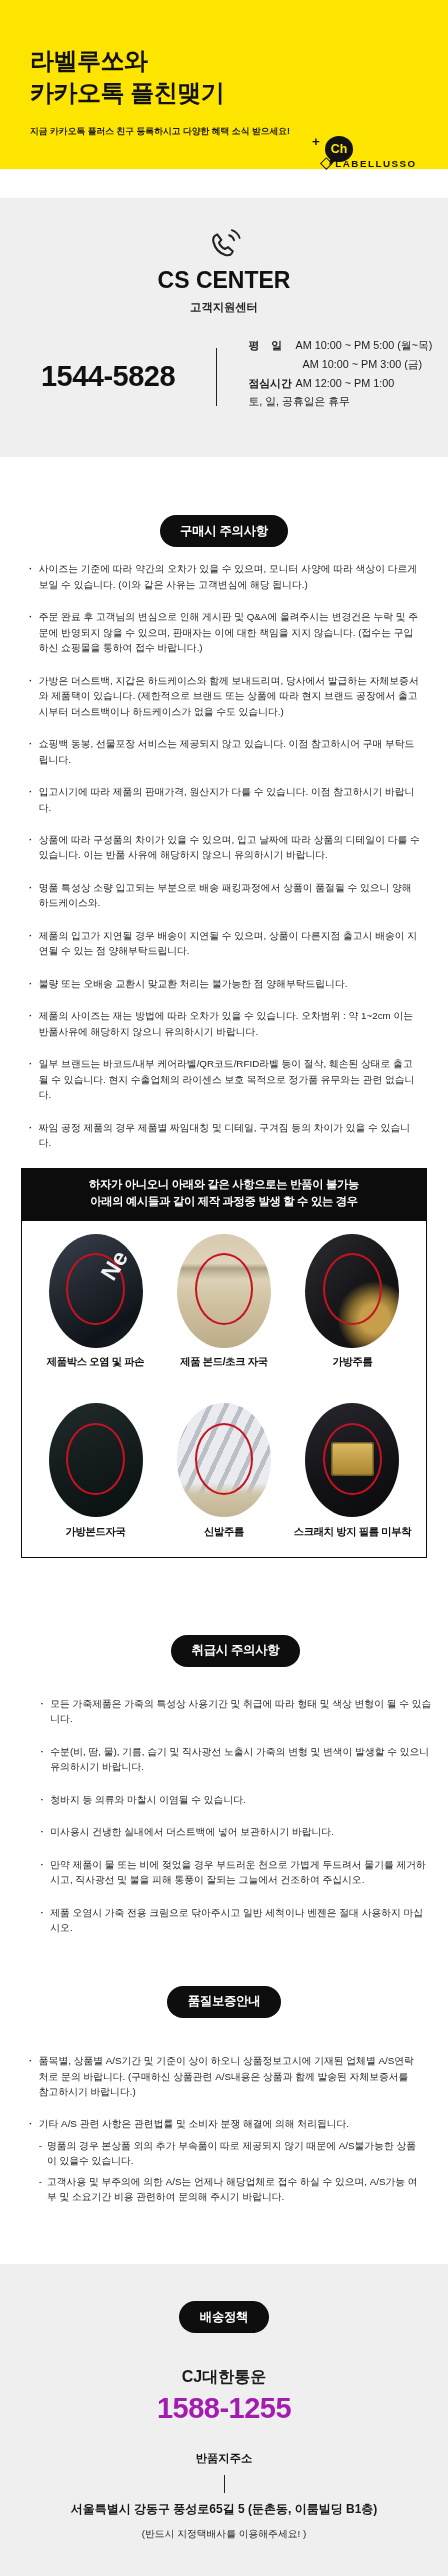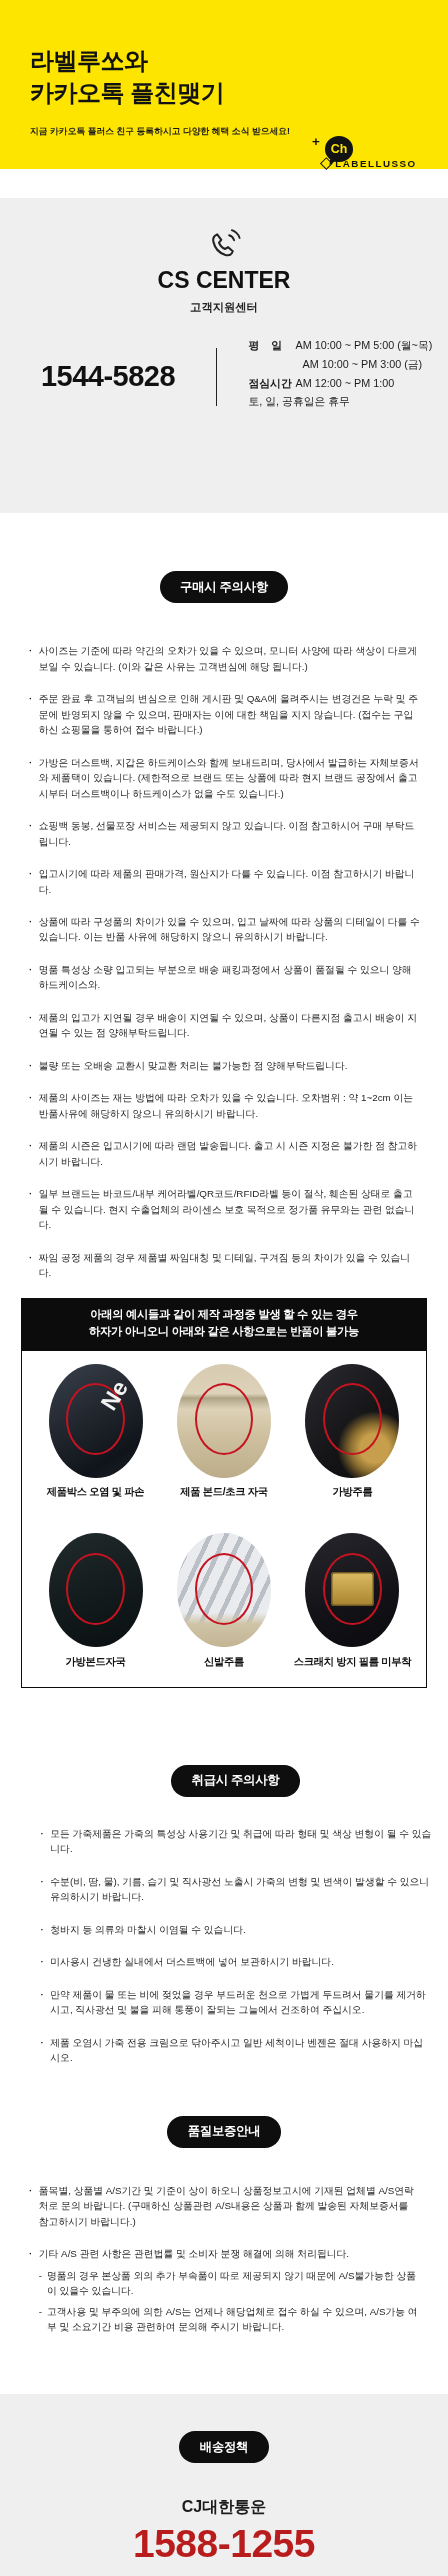--- a/index.html
+++ b/index.html
@@ -17,21 +17,21 @@
   .ch-bubble::after{content:"";position:absolute;left:5.2px;bottom:-4.1px;width:0;height:0;border:4.6px solid transparent;border-top-color:#131313;border-left-color:#131313;transform:rotate(12deg);}
   .ch-txt{color:#FEE500;font-size:12.4px;font-weight:800;}
   .ch-plus{position:absolute;right:2.1px;top:-1px;font-size:13.4px;font-weight:700;color:#131313;}
   .kb-logo{margin-top:8.2px;display:flex;align-items:center;gap:4.6px;font-size:9.8px;font-weight:700;letter-spacing:1.5px;color:#141414;white-space:nowrap;}
   .logo-diamond{width:6.7px;height:6.7px;border:1.5px solid #141414;transform:rotate(45deg);display:inline-block;}
   .qr{margin-top:11.3px;width:76px;height:76px;}
 
   .gap-top{height:29px;background:#fff;}
 
   
-  .cs{height:315px;background:#efefef;box-sizing:border-box;padding-top:29px;text-align:center;}
+  .cs{height:259px;background:#efefef;box-sizing:border-box;padding-top:29px;text-align:center;}
   .cs-icon{width:37px;height:33px;display:block;margin:0 auto;}
   .cs-title{margin:7.2px 0 0;font-size:23px;font-weight:800;letter-spacing:0;color:#111;}
   .cs-sub{margin:6.2px 0 0;font-size:11.3px;font-weight:700;color:#222;}
   .cs-row{margin-top:24px;display:flex;align-items:center;text-align:left;}
   .cs-phone{flex:0 0 216px;text-align:center;font-size:29px;font-weight:800;letter-spacing:-0.5px;color:#111;}
   .cs-divider{width:0.5px;height:58px;background:#222;}
   .cs-hours{padding-left:32px;font-size:10.8px;color:#1c1c1c;}
   .hr-row{margin-bottom:4.6px;}
   .hr-label{display:inline-block;min-width:47px;font-weight:800;white-space:pre;}
   .hr-row.indent .hr-val{margin-left:54px;}
@@ -40,21 +40,21 @@
   
   .pill{display:table;margin:0 auto;background:#0e0e0e;color:#fff;font-size:12.4px;font-weight:800;padding:7.7px 20.6px;border-radius:16.5px;letter-spacing:-0.3px;}
   .blist{width:393px;margin:0 auto;}
   .bitem{position:relative;padding-left:11.3px;font-size:9.8px;line-height:1.58;color:#1f1f1f;margin-bottom:17px;}
   .bitem::before{content:"\00B7";position:absolute;left:1.5px;top:0;font-weight:800;}
   .bsubs{margin-top:6.2px;}
   .bsub{position:relative;padding-left:8.2px;margin-top:5.2px;font-size:9.8px;line-height:1.55;color:#1f1f1f;}
   .bsub::before{content:"-";position:absolute;left:0;}
 
   .sec-purchase{padding-top:58px;}
-  .sec-purchase .blist{margin-top:40px;}
+  .sec-purchase .blist{margin-top:14px;}
 
   
   .defect{margin-top:11.3px;}
   .defect-banner{width:406px;margin:0 auto;background:#0c0c0c;color:#fff;text-align:center;padding:7.7px 0 8.8px;box-sizing:border-box;}
   .defect-banner p{margin:2.1px 0;font-size:11.3px;font-weight:600;letter-spacing:-0.3px;}
   .defect-box{width:406px;margin:0 auto;box-sizing:border-box;border:0.5px solid #0c0c0c;background:#fff;display:grid;grid-template-columns:repeat(3,1fr);row-gap:34px;padding:12.4px 9.3px 17.5px;}
   .ex-cell{margin:0;text-align:center;}
   .oval{position:relative;width:94px;height:114px;margin:0 auto;border-radius:50%;overflow:hidden;}
   .oval::before{content:"";position:absolute;left:19%;top:17%;width:58%;height:60%;border:2.1px solid #c51320;border-radius:50%;}
   figure.ex-cell:nth-of-type(1) .oval{background:linear-gradient(150deg,#3a414d 0%,#242931 40%,#10141a 78%,#1c212a 100%);}
@@ -68,21 +68,21 @@
   .ex-cap{margin-top:7.7px;font-size:10.3px;font-weight:800;color:#111;letter-spacing:-0.3px;}
 
   .sec-handling{padding-top:77px;margin-left:23px;}
   .sec-handling .blist{margin-top:29px;}
   .sec-warranty{padding-top:33px;padding-bottom:43px;}
   .sec-warranty .blist{margin-top:35px;}
 
   
   .shipping{background:#efefef;padding:37px 0 40px;text-align:center;}
   .courier{margin-top:34px;font-size:16px;font-weight:600;color:#1b1b1b;}
-  .ship-phone{margin-top:4.1px;font-size:39px;font-weight:800;letter-spacing:-0.5px;color:#b91c1c;}
+  .ship-phone{margin-top:4.1px;font-size:29px;font-weight:800;letter-spacing:-0.5px;color:#a21caf;}
   .ret-label{margin-top:26px;font-size:11.3px;font-weight:800;color:#151515;}
   .vline{width:0.5px;height:18.5px;background:#222;margin:8.2px auto;}
   .addr{font-size:12px;font-weight:600;color:#1a1a1a;}
   .addr-note{margin-top:9.3px;font-size:9.8px;color:#2a2a2a;}
 </style>
 </head>
 <body>
 
 <div class="page">
 
@@ -152,30 +152,29 @@
     <div class="bitem">사이즈는 기준에 따라 약간의 오차가 있을 수 있으며, 모니터 사양에 따라 색상이 다르게 보일 수 있습니다. (이와 같은 사유는 고객변심에 해당 됩니다.)</div>
         <div class="bitem">주문 완료 후 고객님의 변심으로 인해 게시판 및 Q&amp;A에 올려주시는 변경건은 누락 및 주문에 반영되지 않을 수 있으며, 판매자는 이에 대한 책임을 지지 않습니다. (접수는 구입하신 쇼핑몰을 통하여 접수 바랍니다.)</div>
         <div class="bitem">가방은 더스트백, 지갑은 하드케이스와 함께 보내드리며, 당사에서 발급하는 자체보증서와 제품택이 있습니다. (제한적으로 브랜드 또는 상품에 따라 현지 브랜드 공장에서 출고시부터 더스트백이나 하드케이스가 없을 수도 있습니다.)</div>
         <div class="bitem">쇼핑백 동봉, 선물포장 서비스는 제공되지 않고 있습니다. 이점 참고하시어 구매 부탁드립니다.</div>
         <div class="bitem">입고시기에 따라 제품의 판매가격, 원산지가 다를 수 있습니다. 이점 참고하시기 바랍니다.</div>
         <div class="bitem">상품에 따라 구성품의 차이가 있을 수 있으며, 입고 날짜에 따라 상품의 디테일이 다를 수 있습니다. 이는 반품 사유에 해당하지 않으니 유의하시기 바랍니다.</div>
         <div class="bitem">명품 특성상 소량 입고되는 부분으로 배송 패킹과정에서 상품이 품절될 수 있으니 양해 하드케이스와.</div>
         <div class="bitem">제품의 입고가 지연될 경우 배송이 지연될 수 있으며, 상품이 다른지점 출고시 배송이 지연될 수 있는 점 양해부탁드립니다.</div>
         <div class="bitem">불량 또는 오배송 교환시 맞교환 처리는 불가능한 점 양해부탁드립니다.</div>
         <div class="bitem">제품의 사이즈는 재는 방법에 따라 오차가 있을 수 있습니다. 오차범위 : 약 1~2cm 이는 반품사유에 해당하지 않으니 유의하시기 바랍니다.</div>
-        <div class="bitem">제품의 시즌은 입고시기에 따라 랜덤 발송됩니다. 출고 시 시즌 지정은 불가한 점 참고하시기 바랍니다.</div>
         <div class="bitem">일부 브랜드는 바코드/내부 케어라벨/QR코드/RFID라벨 등이 절삭, 훼손된 상태로 출고될 수 있습니다. 현지 수출업체의 라이센스 보호 목적으로 정가품 유무와는 관련 없습니다.</div>
         <div class="bitem">짜임 공정 제품의 경우 제품별 짜임대칭 및 디테일, 구겨짐 등의 차이가 있을 수 있습니다.</div>
       </div>
   </section>
 
   <section class="defect">
     <div class="defect-banner">
+      <p>하자가 아니오니 아래와 같은 사항으로는 반품이 불가능</p>
       <p>아래의 예시들과 같이 제작 과정중 발생 할 수 있는 경우</p>
-      <p>하자가 아니오니 아래와 같은 사항으로는 반품이 불가능</p>
     </div>
     <div class="defect-box">
 
         <figure class="ex-cell">
           <div class="oval"></div>
           <figcaption class="ex-cap">제품박스 오염 및 파손</figcaption>
         </figure>
 
         <figure class="ex-cell">
           <div class="oval"></div>

